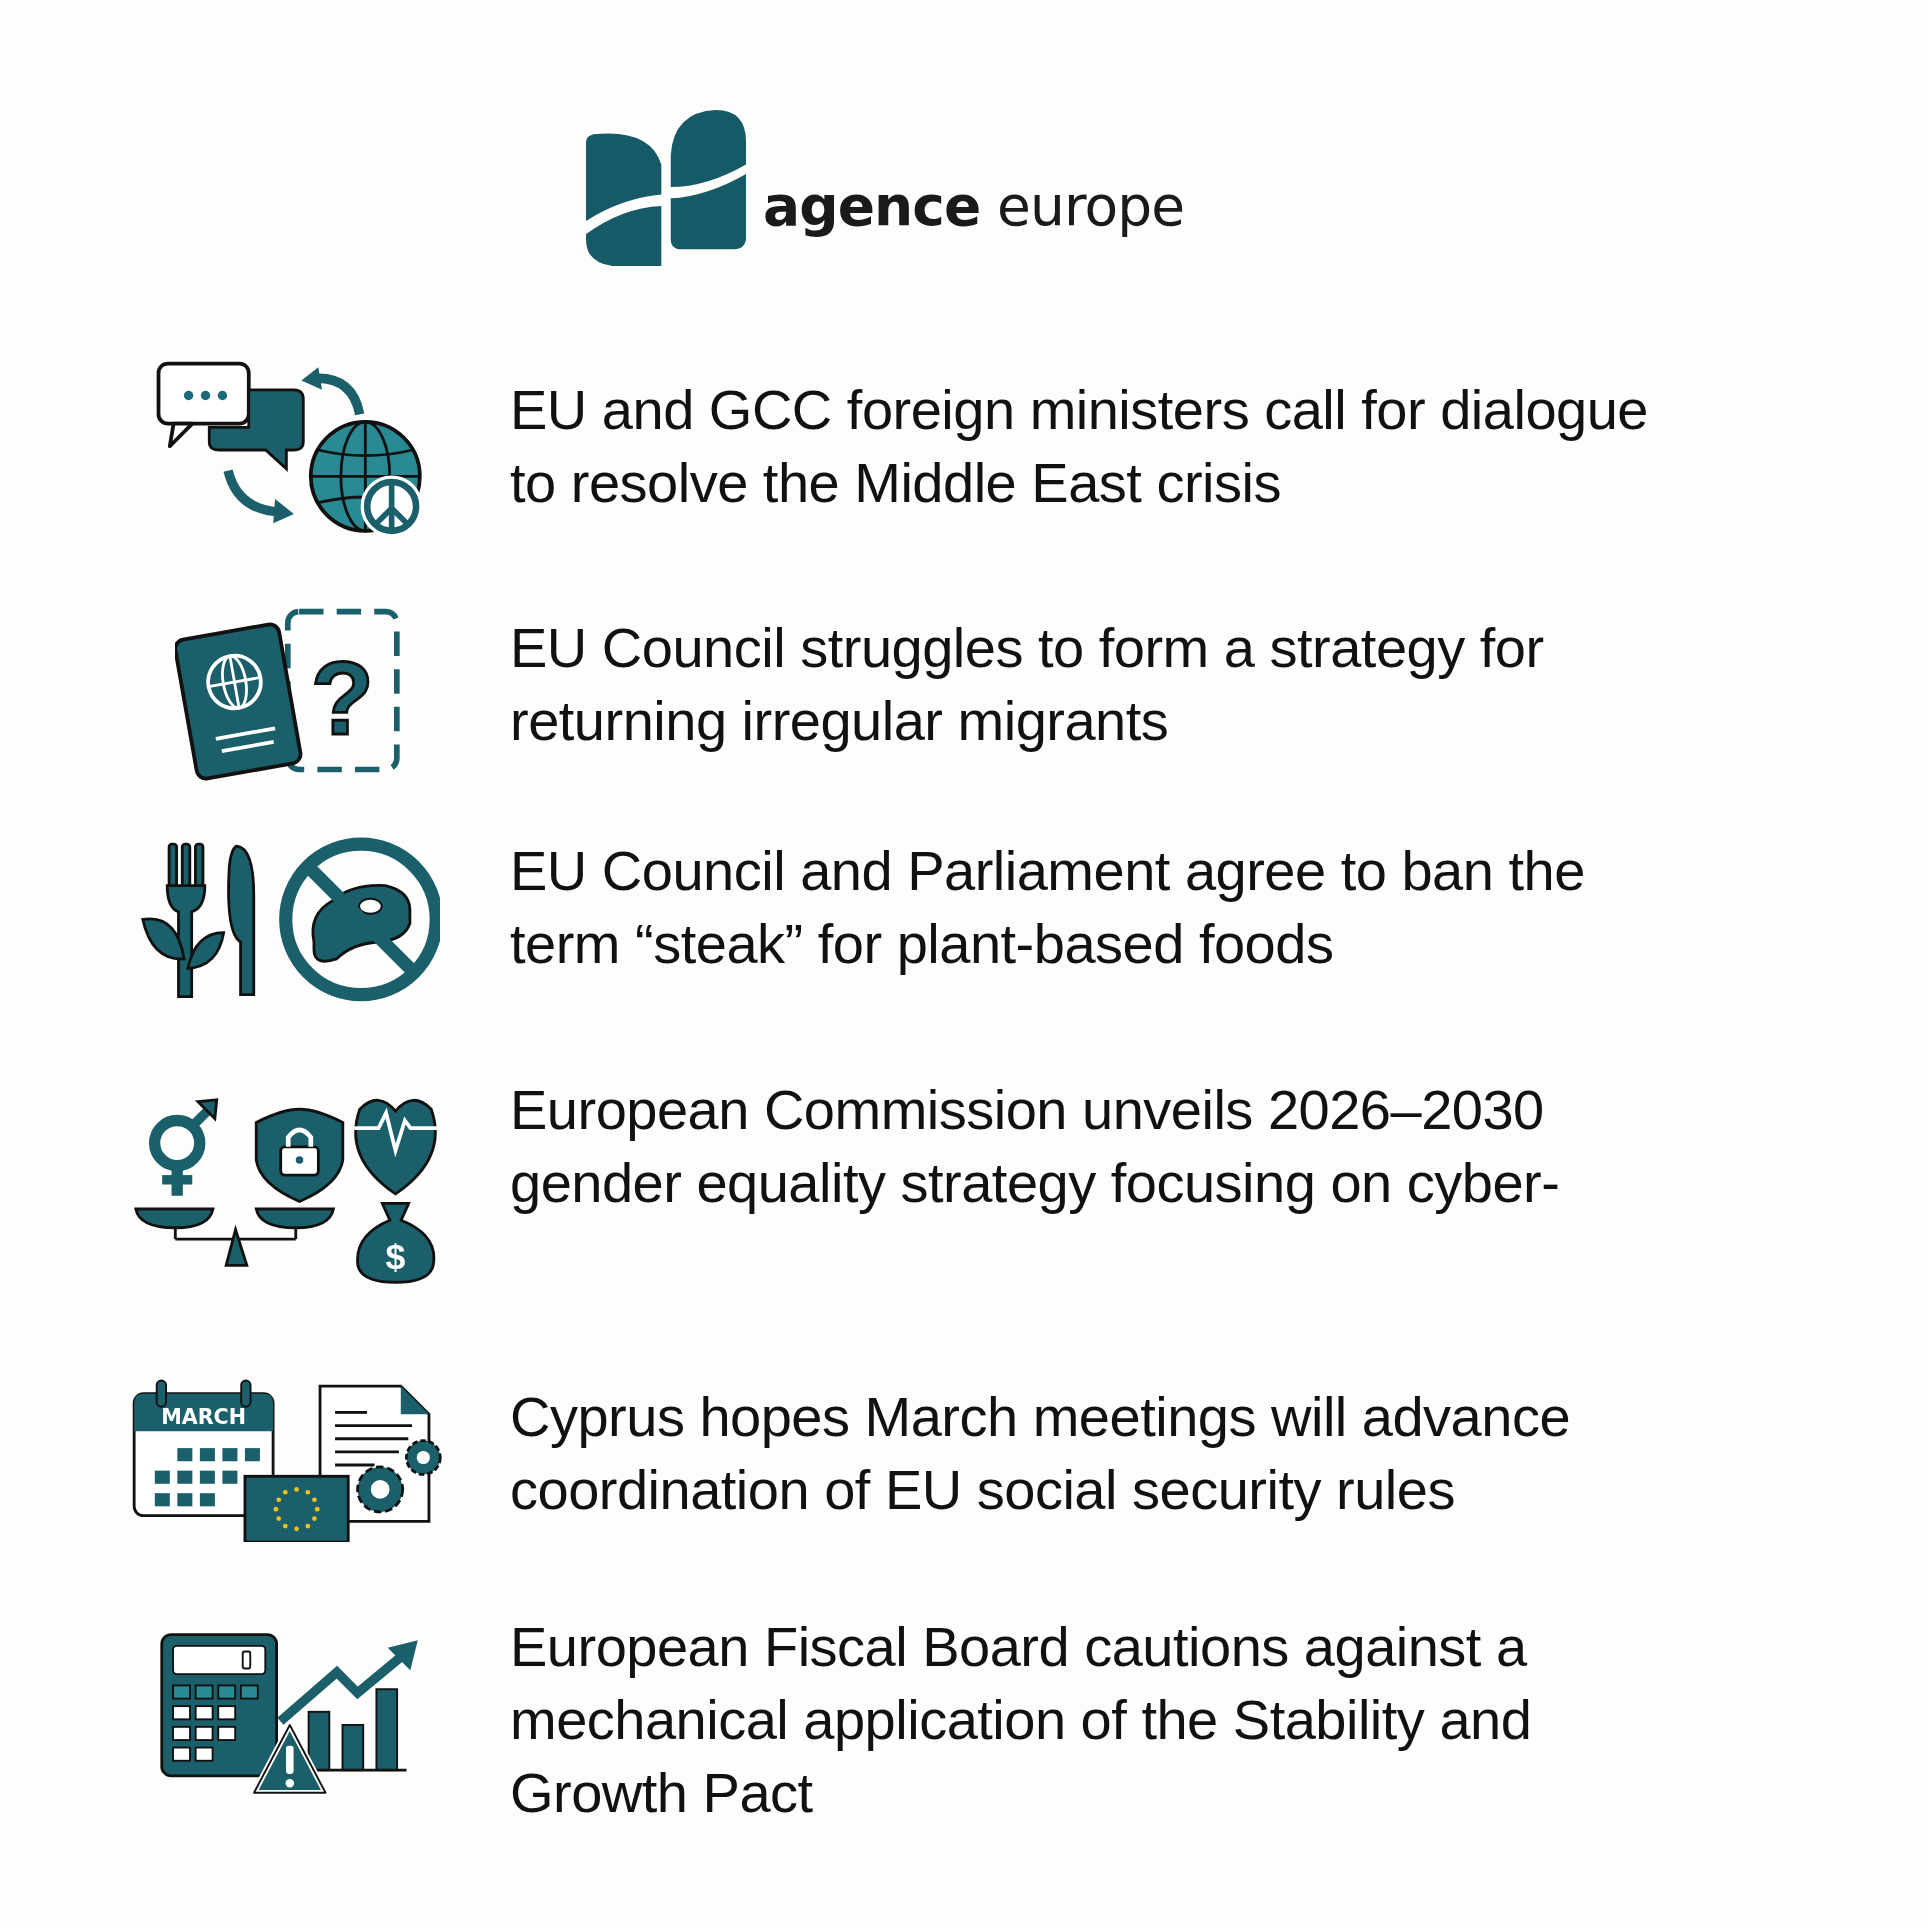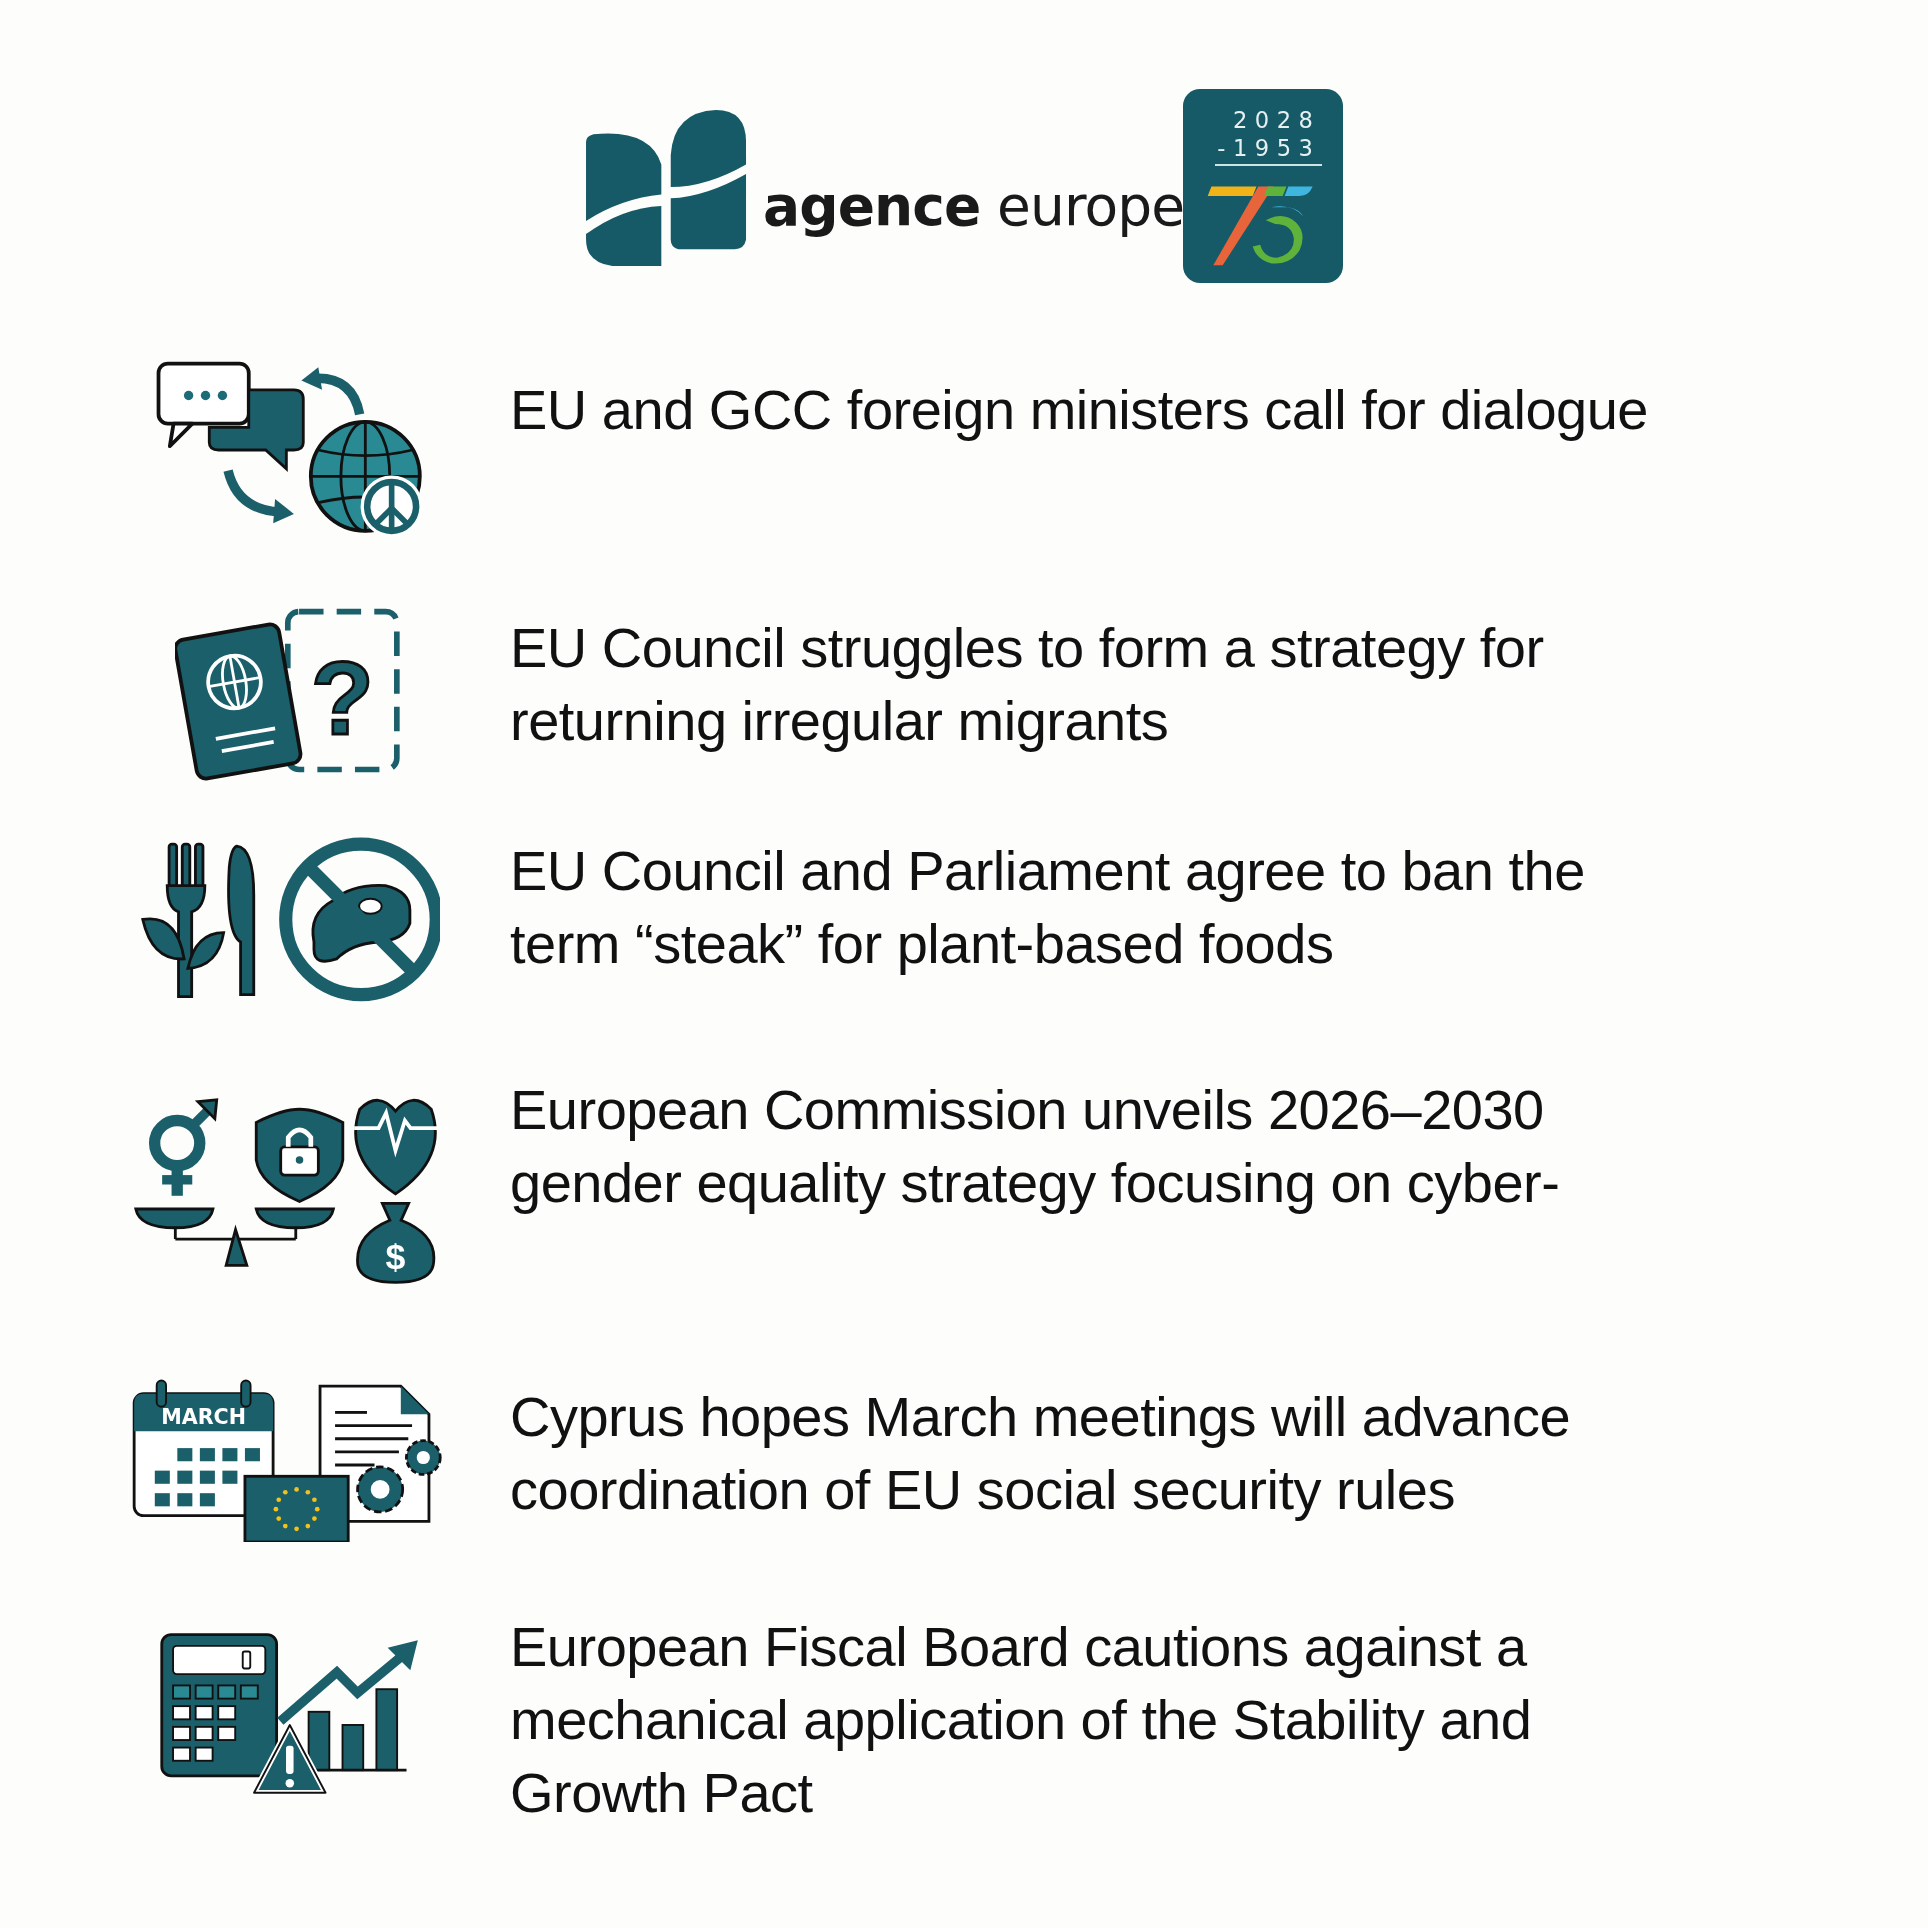--- a/index.html
+++ b/index.html
@@ -30,35 +30,20 @@
 
 <div class="header">
   <svg class="logo-mark" viewBox="0 0 175 170">
     <path d="M2 36 Q2 30 10 28 Q70 22 82 60 L82 92 Q40 96 2 120 Z" fill="#155a66"></path>
     <path d="M2 134 Q40 106 82 104 L82 168 L30 168 Q2 164 2 140 Z" fill="#155a66"></path>
     <path d="M92 50 Q95 4 140 2 Q172 2 172 36 L172 60 Q130 84 92 84 Z" fill="#155a66"></path>
     <path d="M92 96 Q130 94 172 70 L172 140 Q170 150 160 150 L100 150 Q92 148 92 140 Z" fill="#155a66"></path>
   </svg>
   <div class="brand">
     <span class="bold">agence</span><span class="light"> europe</span>
-  </div>
-  <div class="badge">
-    <div class="years">
-      <div>2028</div>
-      <div>-1953</div>
-    </div>
-    <div class="rule"></div>
-    <svg width="122" height="90" viewBox="0 0 130 96">
-      <path d="M10 8 L58 8 L54 18 L6 18 Z" fill="#f2b319"></path>
-      <path d="M60 8 L76 8 L22 92 L12 92 Z" fill="#e8643a"></path>
-      <path d="M70 8 L90 8 L86 18 L66 18 Z" fill="#5fb23a"></path>
-      <path d="M92 8 L118 8 Q114 18 104 18 L88 18 Z" fill="#3fb6e0"></path>
-      <path d="M68 44 Q86 34 100 46 Q112 58 104 76 Q94 92 74 90 Q58 86 54 72 L62 70 Q66 84 80 84 Q98 80 98 64 Q96 48 78 48 Z" fill="#5fb23a"></path>
-      <path d="M74 30 Q96 26 108 40 Q104 32 92 30 Z" fill="#3fb6e0"></path>
-    </svg>
   </div>
 </div>
 
 <div class="item" style="top:356px;height:188px;">
   <svg class="icon" style="left:151px;top:0;" width="282" height="188" viewBox="0 0 300 200">
     <rect x="8" y="8" width="96" height="64" rx="10" fill="#fff" stroke="#111" stroke-width="4"></rect>
     <path d="M24 72 L20 96 L44 72 Z" fill="#fff" stroke="#111" stroke-width="4" stroke-linejoin="round"></path>
     <circle cx="40" cy="42" r="5" fill="#1b6b78"></circle>
       <circle cx="58" cy="42" r="5" fill="#1b6b78"></circle>
       <circle cx="76" cy="42" r="5" fill="#1b6b78"></circle>
@@ -74,20 +59,21 @@
     <path d="M178 100 Q228 112 278 100" fill="none" stroke="#111" stroke-width="3"></path>
     <path d="M178 156 Q228 144 278 156" fill="none" stroke="#111" stroke-width="3"></path>
     <circle cx="256" cy="160" r="30" fill="#fff" stroke="#fff" stroke-width="6"></circle>
     <circle cx="256" cy="160" r="26" fill="none" stroke="#1b5f6b" stroke-width="7"></circle>
     <line x1="256" y1="136" x2="256" y2="184" stroke="#1b5f6b" stroke-width="6"></line>
     <line x1="256" y1="162" x2="240" y2="178" stroke="#1b5f6b" stroke-width="6"></line>
     <line x1="256" y1="162" x2="272" y2="178" stroke="#1b5f6b" stroke-width="6"></line>
   </svg>
   <div class="headline" style="top:17px;">
     <div>EU and GCC foreign ministers call for dialogue</div>
+    <div>to resolve the Middle East crisis</div>
   </div>
 </div>
 
 <div class="item" style="top:598px;height:188px;">
   <svg class="icon" style="left:175px;top:3.8px;" width="235" height="179" viewBox="0 0 250 190">
     <rect x="120" y="10" width="116" height="168" rx="12" fill="none" stroke="#1b5f6b" stroke-width="6" stroke-dasharray="26 14"></rect>
     <g transform="rotate(-10 70 100)">
       <rect x="10" y="30" width="112" height="150" rx="10" fill="#1b5f6b" stroke="#111" stroke-width="4"></rect>
       <circle cx="66" cy="84" r="28" fill="none" stroke="#fff" stroke-width="4"></circle>
       <ellipse cx="66" cy="84" rx="12" ry="28" fill="none" stroke="#fff" stroke-width="3"></ellipse>

